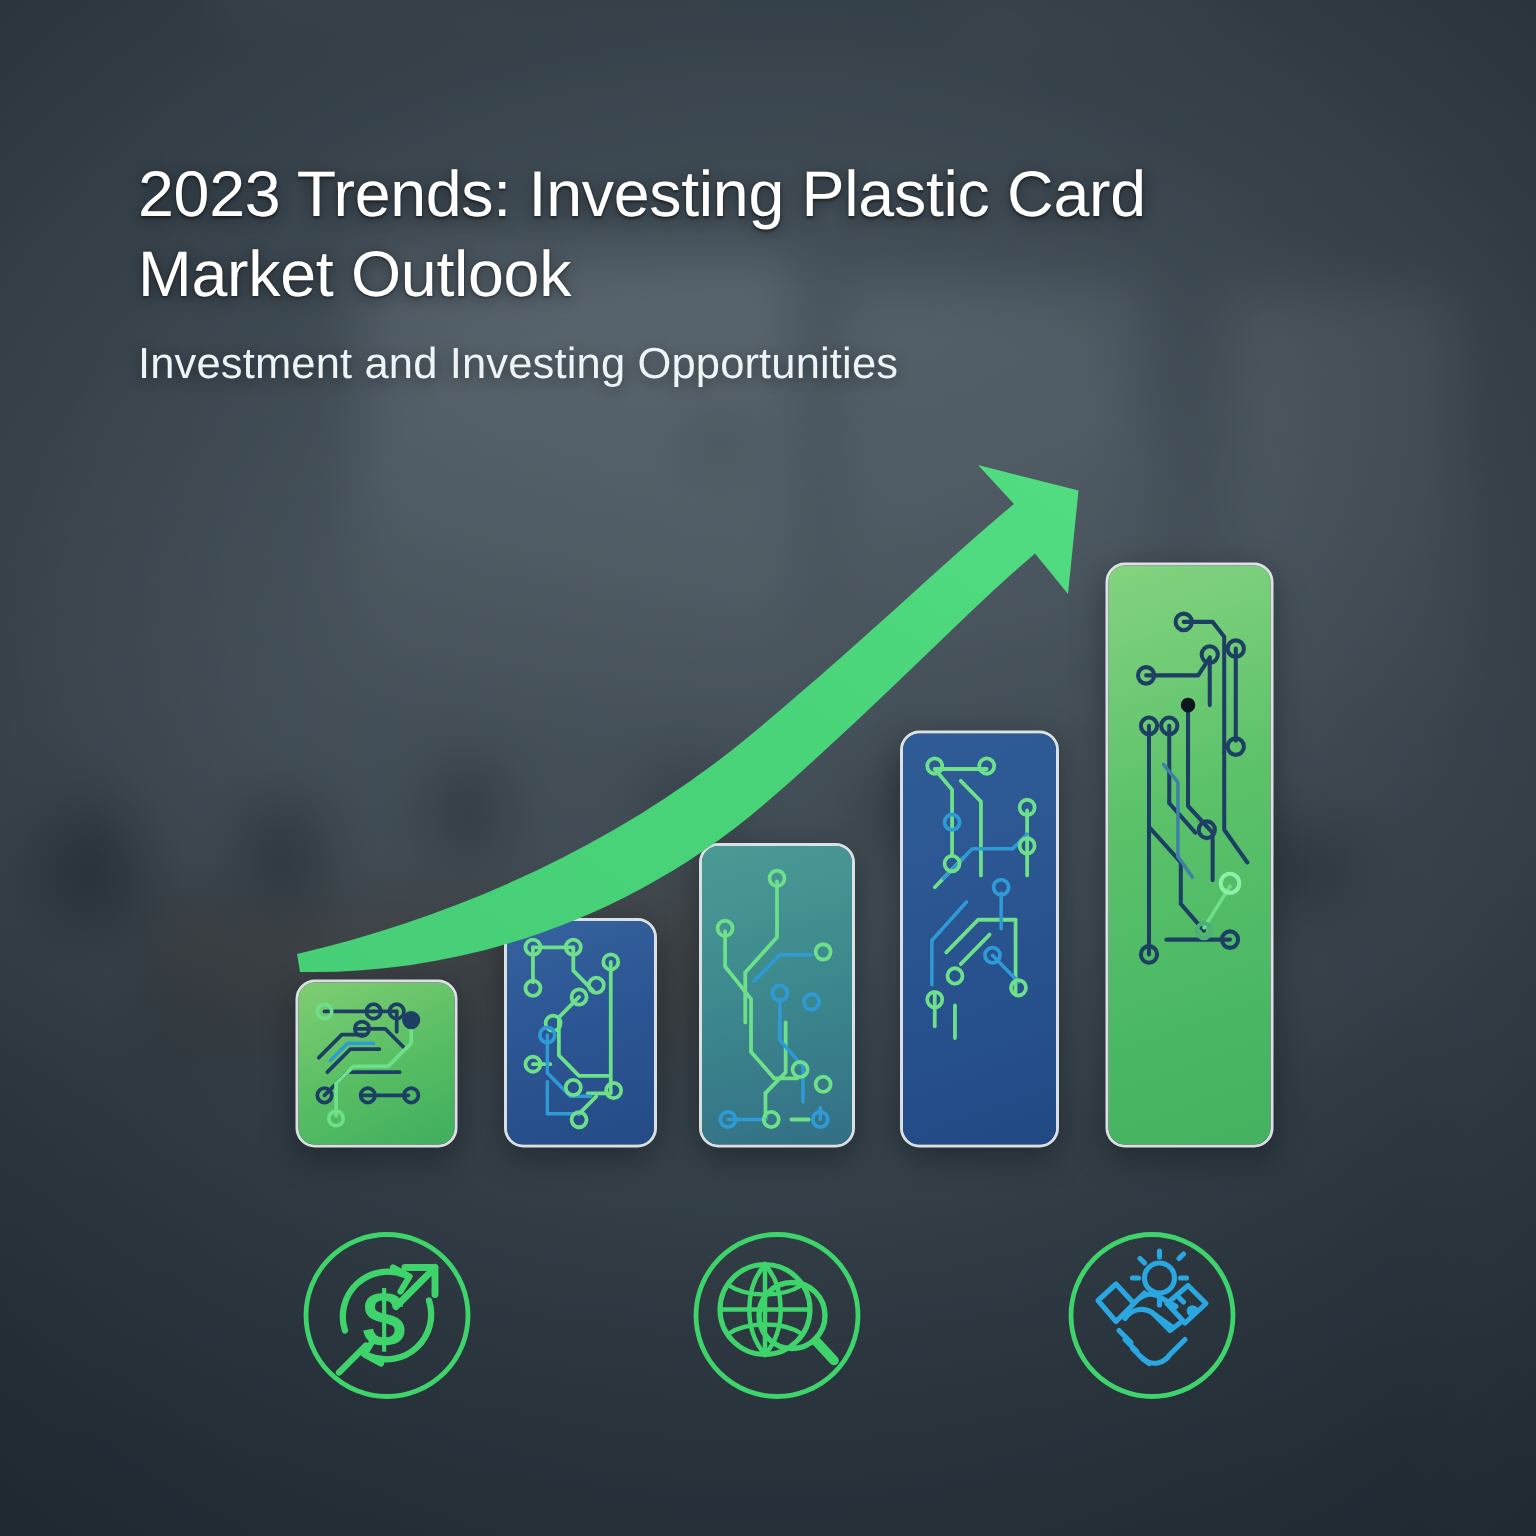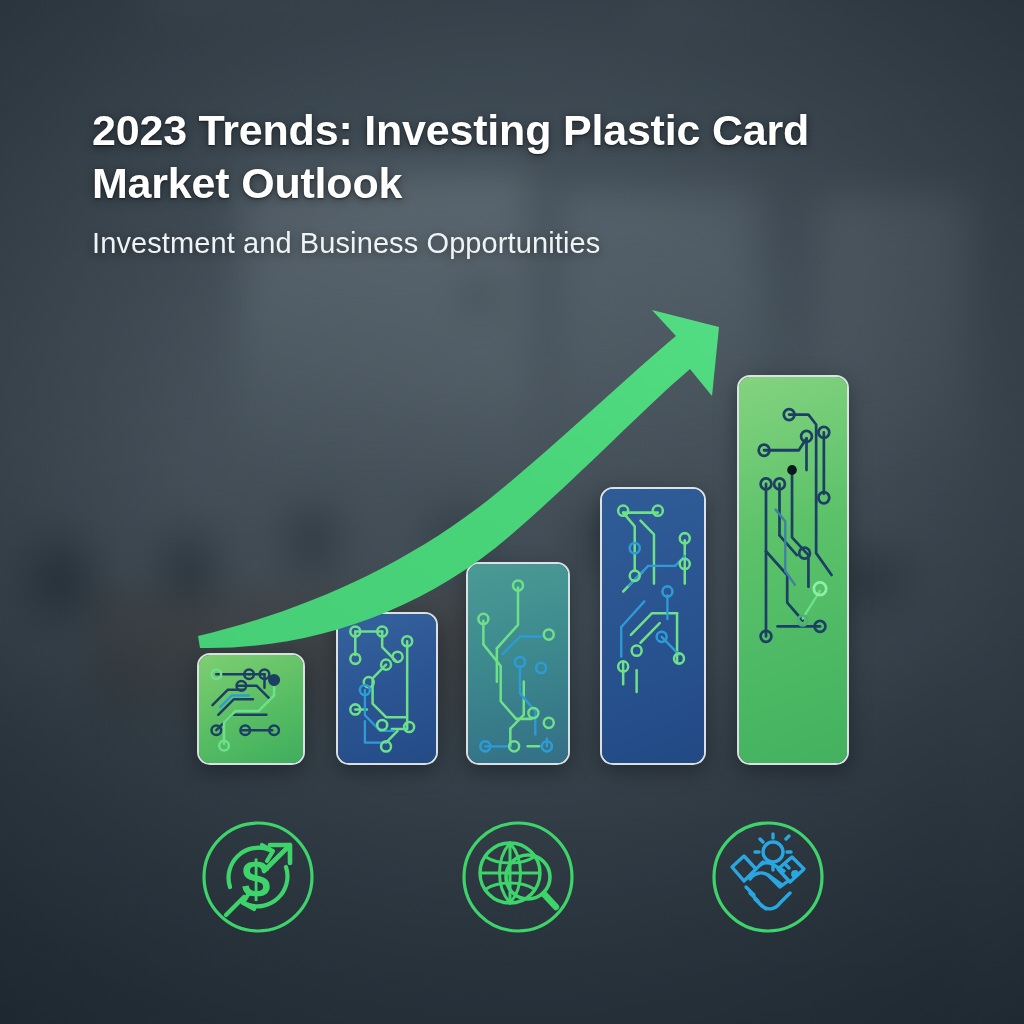--- a/index.html
+++ b/index.html
@@ -61,21 +61,21 @@
       linear-gradient(180deg, rgba(56,70,80,.42) 0%, rgba(52,66,76,.30) 45%, rgba(46,58,68,.50) 100%);
   }
   #bg-vignette {
     position:absolute; inset:0;
     background:radial-gradient(ellipse 78% 72% at 50% 48%, rgba(0,0,0,0) 40%, rgba(10,18,26,.42) 100%);
   }
 
   
   #headline { position:absolute; left:92px; top:104px; width:790px; }
   #title {
-    font-size:43px; font-weight:bold; line-height:1.23;
+    font-size:43px; font-weight:normal; line-height:1.23;
     color:#ffffff; letter-spacing:-0.2px;
     text-shadow:0 2px 10px rgba(0,0,0,.42), 0 1px 2px rgba(0,0,0,.5);
   }
   #subtitle {
     margin-top:16px; font-size:29px; font-weight:400; line-height:1.2;
     color:#eef3f6; letter-spacing:.1px;
     text-shadow:0 2px 9px rgba(0,0,0,.42);
   }
 
   
@@ -102,21 +102,21 @@
 <body>
 
 <div id="stage">
 
   <div id="bg-photo"></div>
   <div id="bg-tint"></div>
   <div id="bg-vignette"></div>
 
   <div id="headline">
     <div id="title">2023 Trends: Investing Plastic Card Market Outlook</div>
-    <div id="subtitle">Investment and Business Opportunities</div>
+    <div id="subtitle">Investment and Investing Opportunities</div>
   </div>
 
   <div id="chart">
 
     <div class="bar" id="bar-1" style="left: 197px; top: 653px; width: 108px; height: 112px;">
       <div class="bar-fill" style="background:linear-gradient(155deg,#7fce72 0%,#57bd63 55%,#3fae5e 100%);"></div>
       <svg viewBox="0 0 108 112" preserveAspectRatio="none">
         <g fill="none" stroke="#1d3f63" stroke-width="2.6" stroke-linecap="round" stroke-linejoin="round">
           <path d="M18 20 H52"></path>
             <path d="M52 20 H68"></path>

